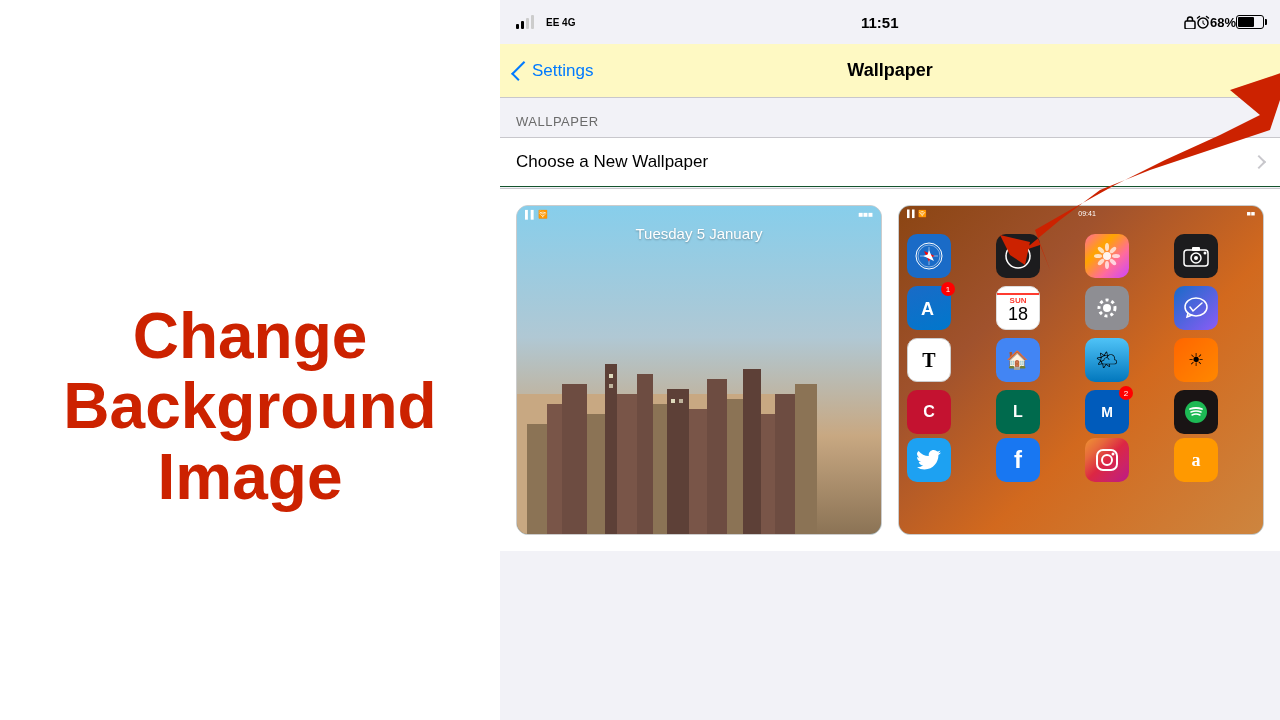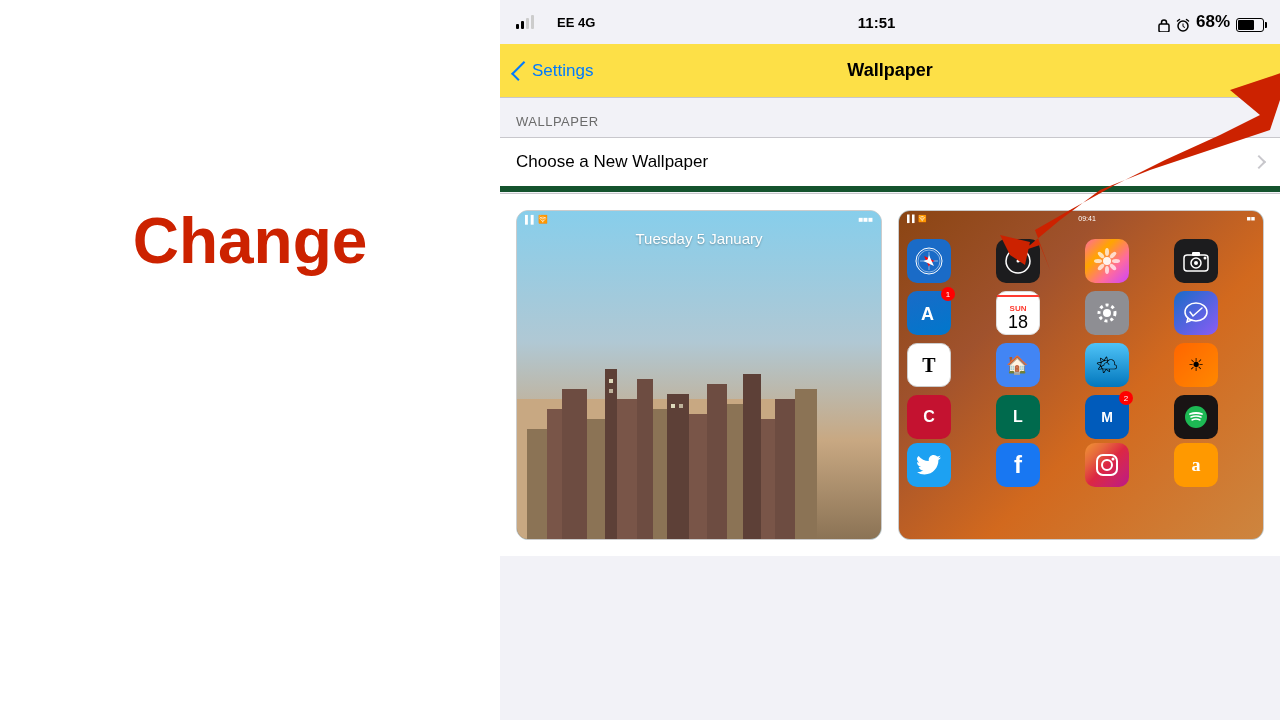--- a/index.html
+++ b/index.html
@@ -12,21 +12,21 @@
       font-family: -apple-system, BlinkMacSystemFont, 'Helvetica Neue', sans-serif;
       display: flex;
     }
 
     
     .left-panel {
       width: 500px;
       height: 552px;
       background: #ffffff;
       display: flex;
-      align-items: center;
+      align-items: flex-end;
       justify-content: center;
       padding: 40px;
     }
 
     .tutorial-title {
       font-size: 64px;
       font-weight: 900;
       color: #cc2200;
       text-align: center;
       line-height: 1.1;
@@ -49,22 +49,22 @@
       align-items: center;
       justify-content: space-between;
       padding: 0 16px;
       font-size: 14px;
       font-weight: 600;
     }
 
     .status-left {
       display: flex;
       align-items: center;
-      gap: 23px;
-      font-size: 13px;
+      gap: 12px;
+      font-size: 10px;
     }
 
     .signal-bars {
       display: flex;
       align-items: flex-end;
       gap: 2px;
       height: 14px;
     }
 
     .signal-bar {
@@ -73,23 +73,22 @@
       border-radius: 1px;
     }
 
     .status-center {
       font-size: 15px;
       font-weight: 600;
     }
 
     .status-right {
       display: flex;
-      align-items: flex-end;
-      gap: 6px;
-      font-size: 17px;
+      align-items: flex-start;
+      font-size: 13px;
     }
 
     .battery-icon {
       display: flex;
       align-items: center;
       gap: 2px;
     }
 
     .battery-outline {
       width: 28px;
@@ -114,21 +113,21 @@
 
     .battery-fill {
       width: 68%;
       height: 100%;
       background: #000;
       border-radius: 1px;
     }
 
     
     .nav-bar {
-      background: #fde047;
+      background: #fef9c3;
       height: 54px;
       display: flex;
       align-items: center;
       justify-content: center;
       position: relative;
       border-bottom: 1px solid #c8c7cc;
     }
 
     .back-button {
       position: absolute;
@@ -171,21 +170,21 @@
     }
 
     
     .settings-row {
       background: #ffffff;
       padding: 14px 16px;
       display: flex;
       align-items: center;
       justify-content: space-between;
       border-top: 1px solid #c8c7cc;
-      border-bottom: 6px solid #14532d;
+      border-bottom: 1px solid #14532d;
     }
 
     .settings-row-text {
       font-size: 17px;
       color: #000;
     }
 
     .chevron-right {
       width: 10px;
       height: 10px;
@@ -321,21 +320,22 @@
       width: 340px;
       height: 200px;
     }
   </style>
 </head>
 <body>
 
 <div class="left-panel">
   <div class="tutorial-title">
     <span>Change</span><br>
-    <br>
+    <span>Background</span><br>
+    <span>Image</span>
   </div>
 </div>
 
 <div class="right-panel">
 
   <div class="status-bar">
     <div class="status-left">
       <div class="signal-bars">
         <div class="signal-bar" style="height:5px"></div>
         <div class="signal-bar" style="height:8px"></div>
@@ -480,21 +480,21 @@
                 </svg>
             </div>
 
             <div class="app-icon" style="background: linear-gradient(160deg, #1a6bc7, #07c)">
               <div class="app-icon-badge">1</div>
               <svg width="26" height="26" viewBox="0 0 26 26">
                   <text x="5" y="20" font-size="18" fill="white" font-weight="bold">A</text>
                 </svg>
             </div>
             <div class="app-icon" style="background: #fff; border: 1px solid #ddd; display:flex; flex-direction:column; align-items:center; justify-content:center;">
-              <div style="color:#FF3B30; font-size:8px; font-weight:bold; width:100%; text-align:center; border-top: 2px solid #FF3B30; padding-top:7px;">SUN</div>
+              <div style="color:#FF3B30; font-size:8px; font-weight:bold; width:100%; text-align:center; border-top: 2px solid #FF3B30; padding-top:1px;">SUN</div>
               <div style="color:#000; font-size:18px; font-weight:300; line-height:1;">18</div>
             </div>
             <div class="app-icon" style="background:#8E8E93">
               <svg width="26" height="26" viewBox="0 0 26 26">
                   <circle cx="13" cy="13" r="4" fill="white"></circle>
                   <circle cx="13" cy="13" r="8" fill="none" stroke="white" stroke-width="3" stroke-dasharray="3 3"></circle>
                 </svg>
             </div>
             <div class="app-icon" style="background: linear-gradient(135deg, #1a6bc7, #8b5cf6)">
               <svg width="26" height="26" viewBox="0 0 26 26">

